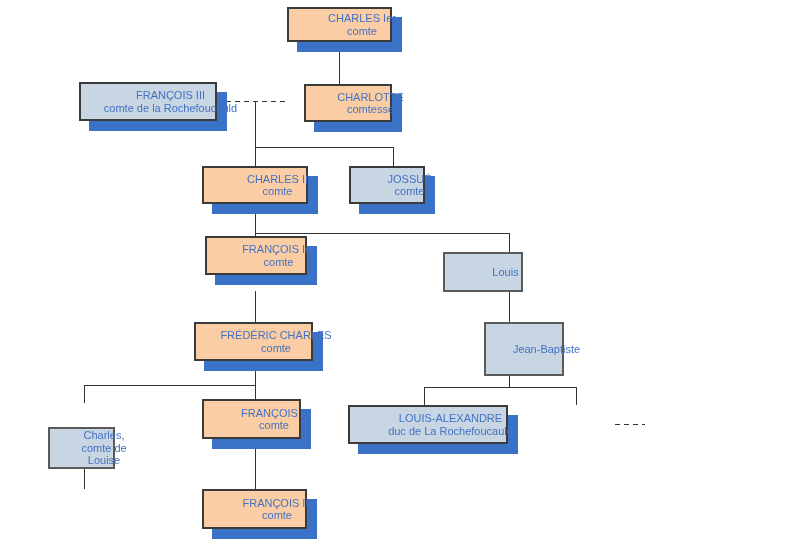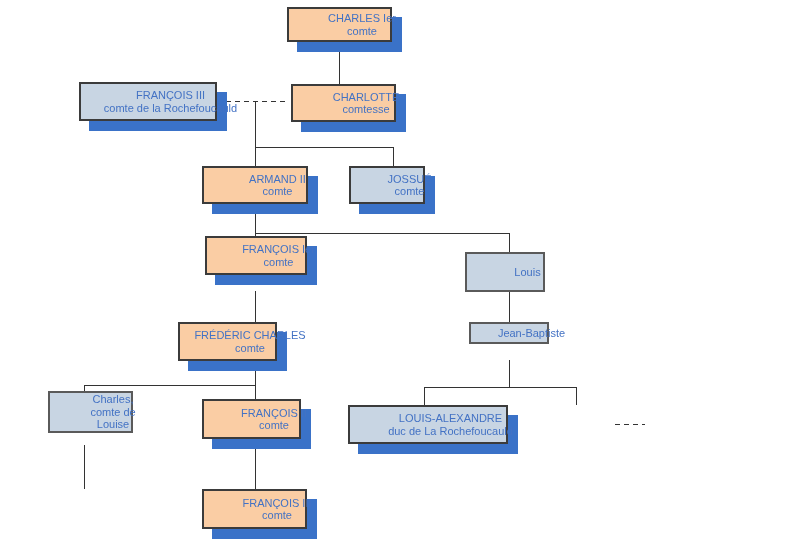--- a/index.html
+++ b/index.html
@@ -68,54 +68,54 @@
   <div class="node orange shadow" style="left:287px;top:7px;width:105px;height:35px">
     <div class="ln">CHARLES Ier</div>
     <div class="ln">comte</div>
   </div>
 
   <div class="node blue shadow" style="left:79px;top:82px;width:138px;height:39px">
     <div class="ln">FRANÇOIS III</div>
     <div class="ln">comte de la Rochefoucauld</div>
   </div>
 
-  <div class="node orange shadow" style="left:291px;top:84px;width:105px;height:38px">
+  <div class="node orange shadow" style="left:304px;top:84px;width:88px;height:38px">
     <div class="ln">CHARLOTTE</div>
     <div class="ln">comtesse</div>
   </div>
 
   <div class="node orange shadow" style="left:202px;top:166px;width:106px;height:38px">
-    <div class="ln">ARMAND II</div>
+    <div class="ln">CHARLES II</div>
     <div class="ln">comte</div>
   </div>
 
   <div class="node blue shadow" style="left:349px;top:166px;width:76px;height:38px">
     <div class="ln">JOSSUÉ</div>
     <div class="ln">comte</div>
   </div>
 
   <div class="node orange shadow" style="left:205px;top:236px;width:102px;height:39px">
     <div class="ln">FRANÇOIS Ier</div>
     <div class="ln">comte</div>
   </div>
 
-  <div class="node blue plain" style="left:465px;top:252px;width:80px;height:40px">
+  <div class="node blue plain" style="left:443px;top:252px;width:80px;height:40px">
     <div class="ln">Louis</div>
   </div>
 
-  <div class="node orange shadow" style="left:178px;top:322px;width:99px;height:39px">
+  <div class="node orange shadow" style="left:194px;top:322px;width:119px;height:39px">
     <div class="ln">FRÉDÉRIC CHARLES</div>
     <div class="ln">comte</div>
   </div>
 
-  <div class="node blue plain" style="left:469px;top:322px;width:80px;height:22px">
+  <div class="node blue plain" style="left:484px;top:322px;width:80px;height:54px">
     <div class="ln">Jean-Baptiste</div>
   </div>
 
-  <div class="node blue plain" style="left:48px;top:391px;width:85px;height:42px">
+  <div class="node blue plain" style="left:48px;top:427px;width:67px;height:42px">
     <div class="ln">Charles,</div>
     <div class="ln">comte de</div>
     <div class="ln">Louise</div>
   </div>
 
   <div class="node orange shadow" style="left:202px;top:399px;width:99px;height:40px">
     <div class="ln">FRANÇOIS II</div>
     <div class="ln">comte</div>
   </div>
 

